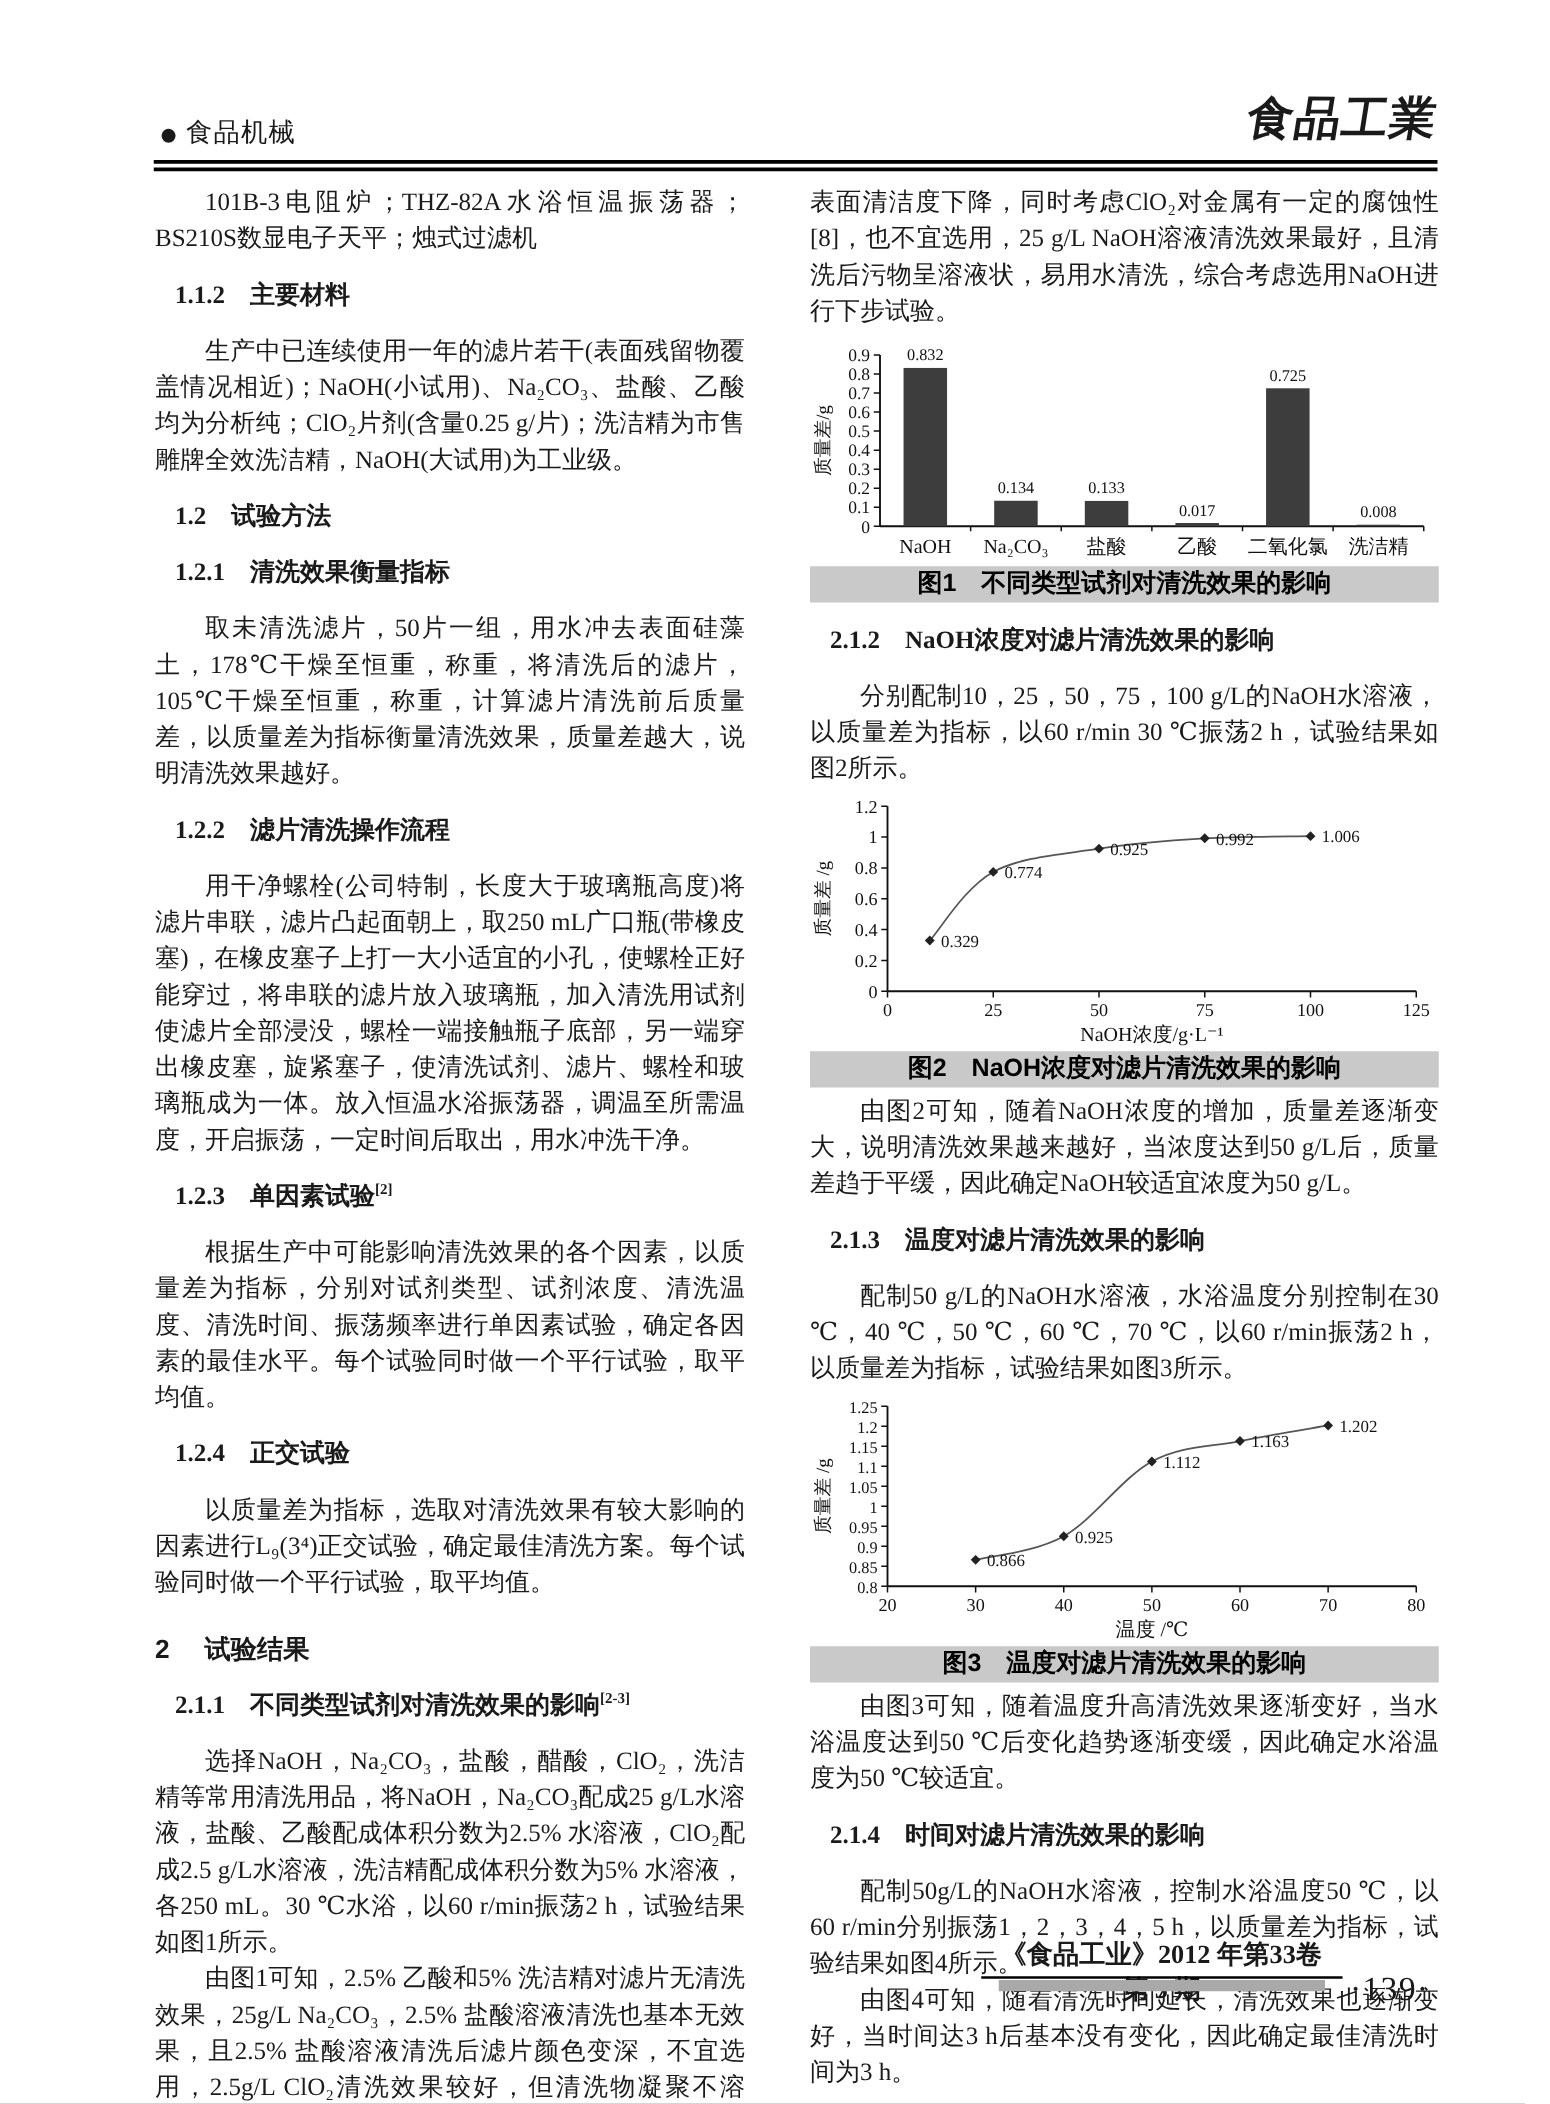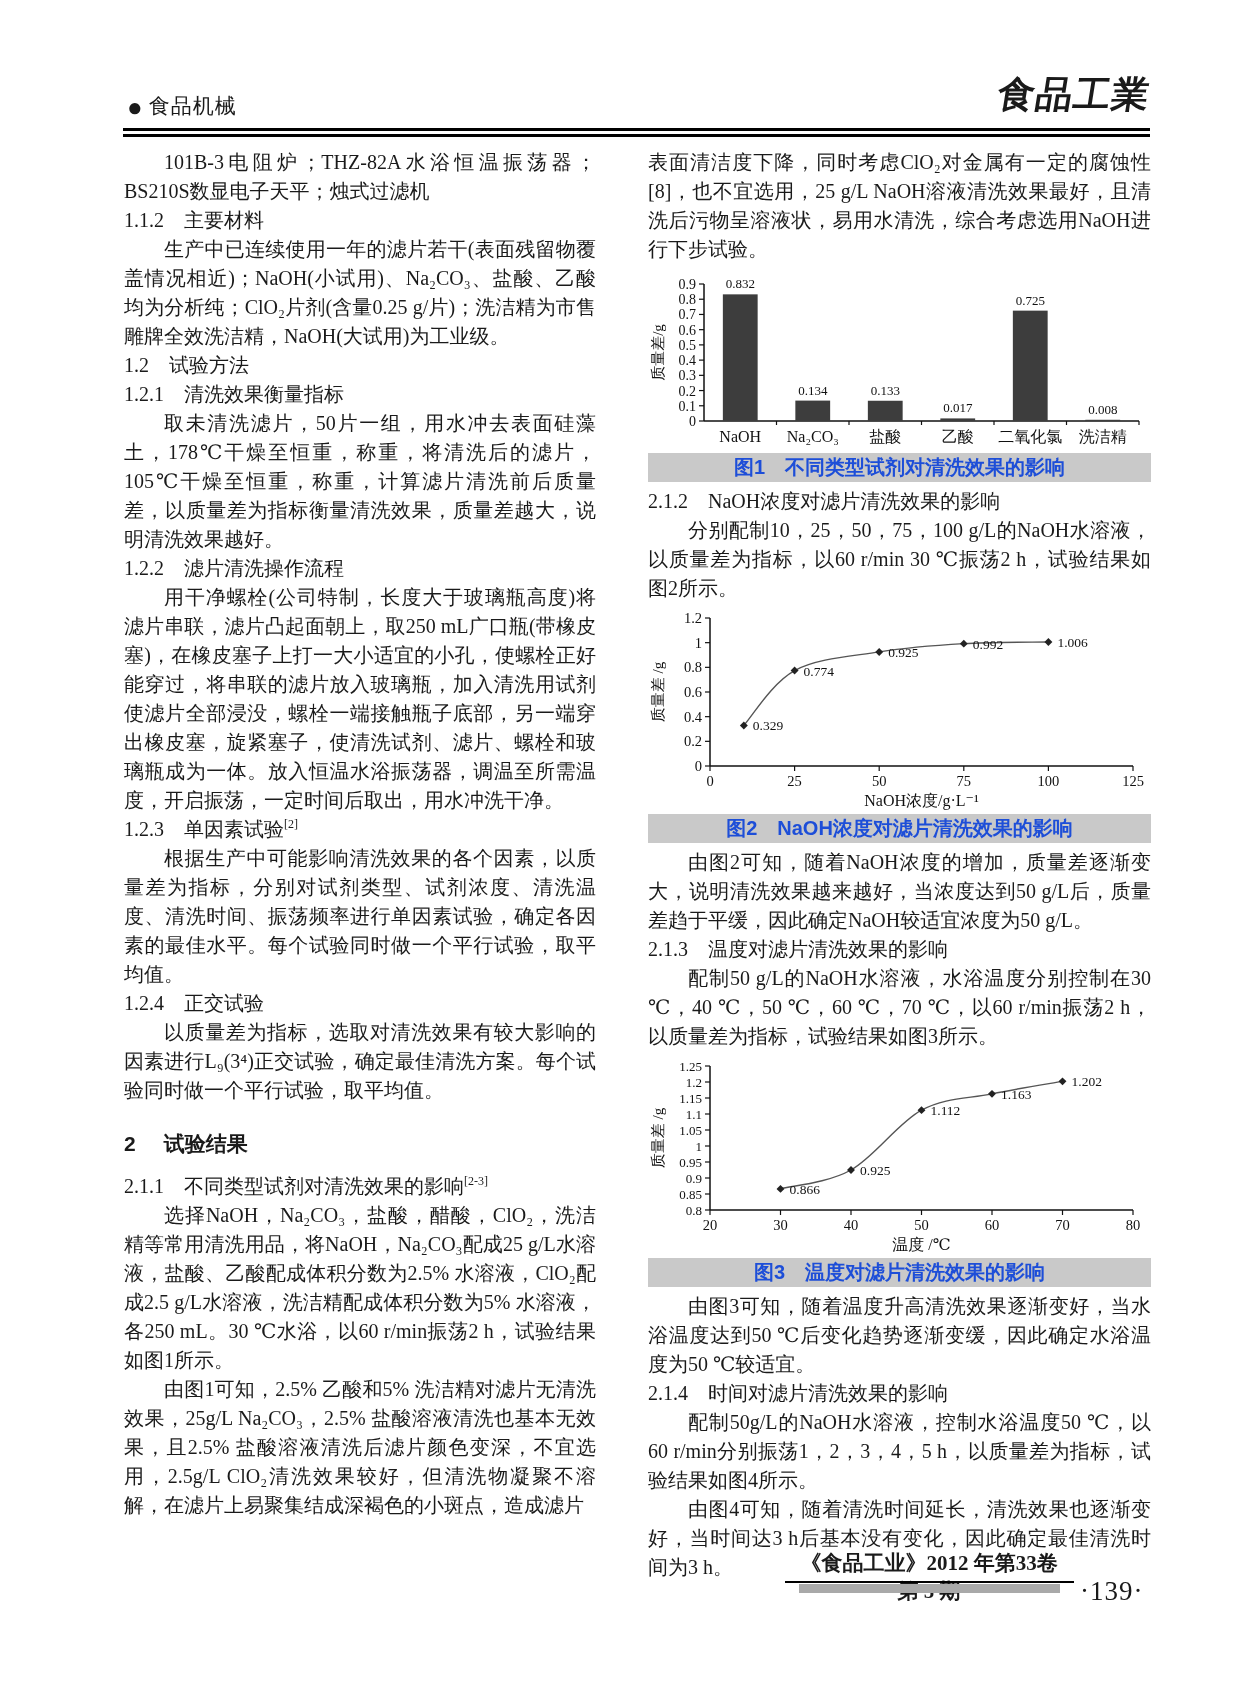--- a/index.html
+++ b/index.html
@@ -14,33 +14,33 @@
         font-family:"DejaVu Serif",serif;transform:skewX(-9deg);letter-spacing:1px;}
   .rule{position:absolute;left:123px;right:90px;top:128px;height:3px;
         border-top:3px solid #000;border-bottom:3px solid #000;}
 
   
   .col{position:absolute;top:148px;font-size:20px;line-height:29px;text-align:justify;}
   .col-left{left:124px;width:472px;}
   .col-right{left:648px;width:503px;}
   .p{margin:0;text-indent:2em;}
   .p0{margin:0;text-indent:0;}
-  .h{margin:0;font-size:20px;font-weight:normal;}
+  .h{margin:16px;font-size:20px;font-weight:bold;}
   sup{font-size:12px;line-height:0;}
   .h-big{margin:24px 0 14px;font-family:"Liberation Sans","DejaVu Sans",sans-serif;
          font-weight:bold;font-size:21px;text-indent:0;}
   .h-big .num{margin-right:28px;}
 
   
   .fig{margin:5px 0 0 0;}
   .fig svg{display:block;}
   svg text{font-family:"Liberation Serif","DejaVu Serif",serif;fill:#111;}
   .caption{background:#c9c9c9;font-family:"Liberation Sans","DejaVu Sans",sans-serif;
            font-weight:bold;font-size:20px;line-height:29px;height:29px;text-align:center;
-           text-indent:0;margin:2px 0 5px 0;color:#1d4ed8;}
+           text-indent:0;margin:2px 0 5px 0;color:#000000;}
 
   
   .footer-text{position:absolute;left:790px;top:1549px;width:278px;text-align:center;
                font-weight:bold;font-size:21px;}
   .footer-line{position:absolute;left:785px;top:1581px;width:289px;height:2px;background:#000;}
   .footer-gray{position:absolute;left:799px;top:1584px;width:261px;height:9px;background:#a9a9a9;}
   .footer-page{position:absolute;left:1080px;top:1576px;font-size:27px;letter-spacing:1px;}
 </style>
 </head>
 <body>

